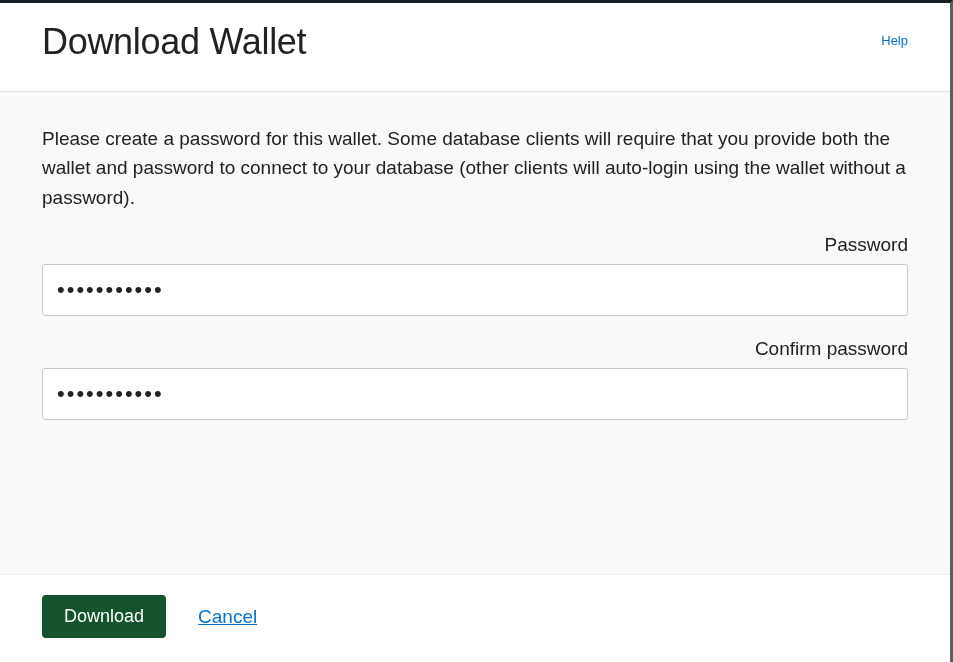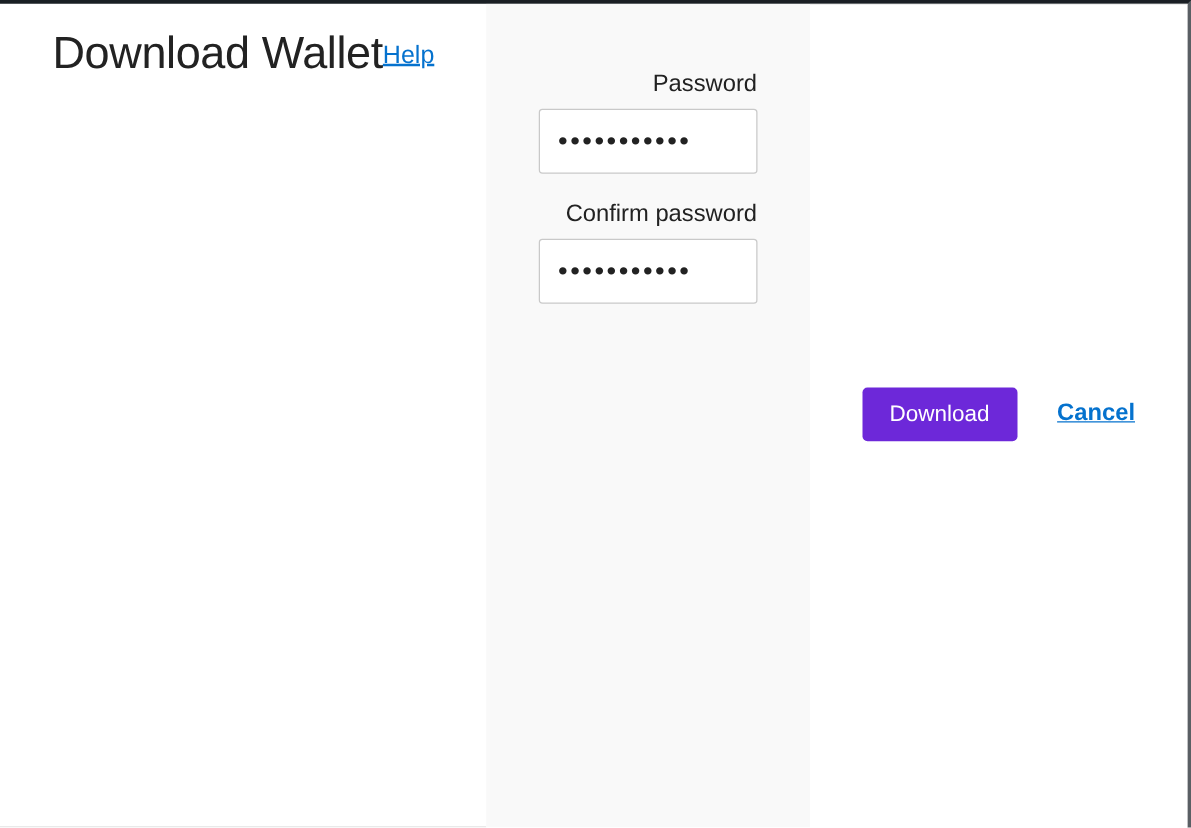--- a/index.html
+++ b/index.html
@@ -14,39 +14,38 @@
       width: 953px;
       height: 662px;
       position: relative;
       border-top: 3px solid #1a1f24;
       border-right: 3px solid #5a5f64;
     }
     .dialog {
       width: 100%;
       height: 100%;
       display: flex;
-      flex-direction: row;
+      flex-direction: column;
     }
     .header {
       display: flex;
       justify-content: space-between;
       align-items: flex-start;
       padding: 18px 42px 28px 42px;
       border-bottom: 1px solid #e2e2e2;
     }
     .title {
       font-size: 36px;
       font-weight: 400;
       color: #222222;
       letter-spacing: -0.3px;
     }
     .help-link {
       color: #0572ce;
-      text-decoration: underline;
-      font-size: 20px;
+      font-size: 13px;
       margin-top: 12px;
       cursor: pointer;
     }
     .body {
       background: #f9f9f9;
       padding: 32px 42px 40px 42px;
       flex: 1;
     }
     .desc {
       font-size: 19px;
@@ -77,50 +76,50 @@
     }
     .footer {
       padding: 20px 42px 24px 42px;
       display: flex;
       align-items: center;
       gap: 32px;
       background: #ffffff;
       border-top: 1px solid #eeeeee;
     }
     .btn-primary {
-      background: #6d28d9;
+      background: #14532d;
       color: #ffffff;
       border: none;
       border-radius: 4px;
       font-size: 18px;
       padding: 11px 22px;
       cursor: pointer;
     }
     .cancel-link {
       color: #0572ce;
       text-decoration: underline;
       font-size: 19px;
       cursor: pointer;
       background: none;
       border: none;
       padding: 0;
-      font-weight: bold;
     }
   </style>
 </head>
 <body>
 
 <div class="dialog">
 
   <div class="header">
     <h1 class="title">Download Wallet</h1>
     <a class="help-link">Help</a>
   </div>
 
   <div class="body">
+    <p class="desc">Please create a password for this wallet. Some database clients will require that you provide both the wallet and password to connect to your database (other clients will auto-login using the wallet without a password).</p>
 
     <div class="field-group">
       <label class="field-label">Password</label>
       <input type="password" class="field-input" value="•••••••••••" style="">
     </div>
 
     <div class="field-group">
       <label class="field-label">Confirm password</label>
       <input type="password" class="field-input" value="•••••••••••" style="">
     </div>

